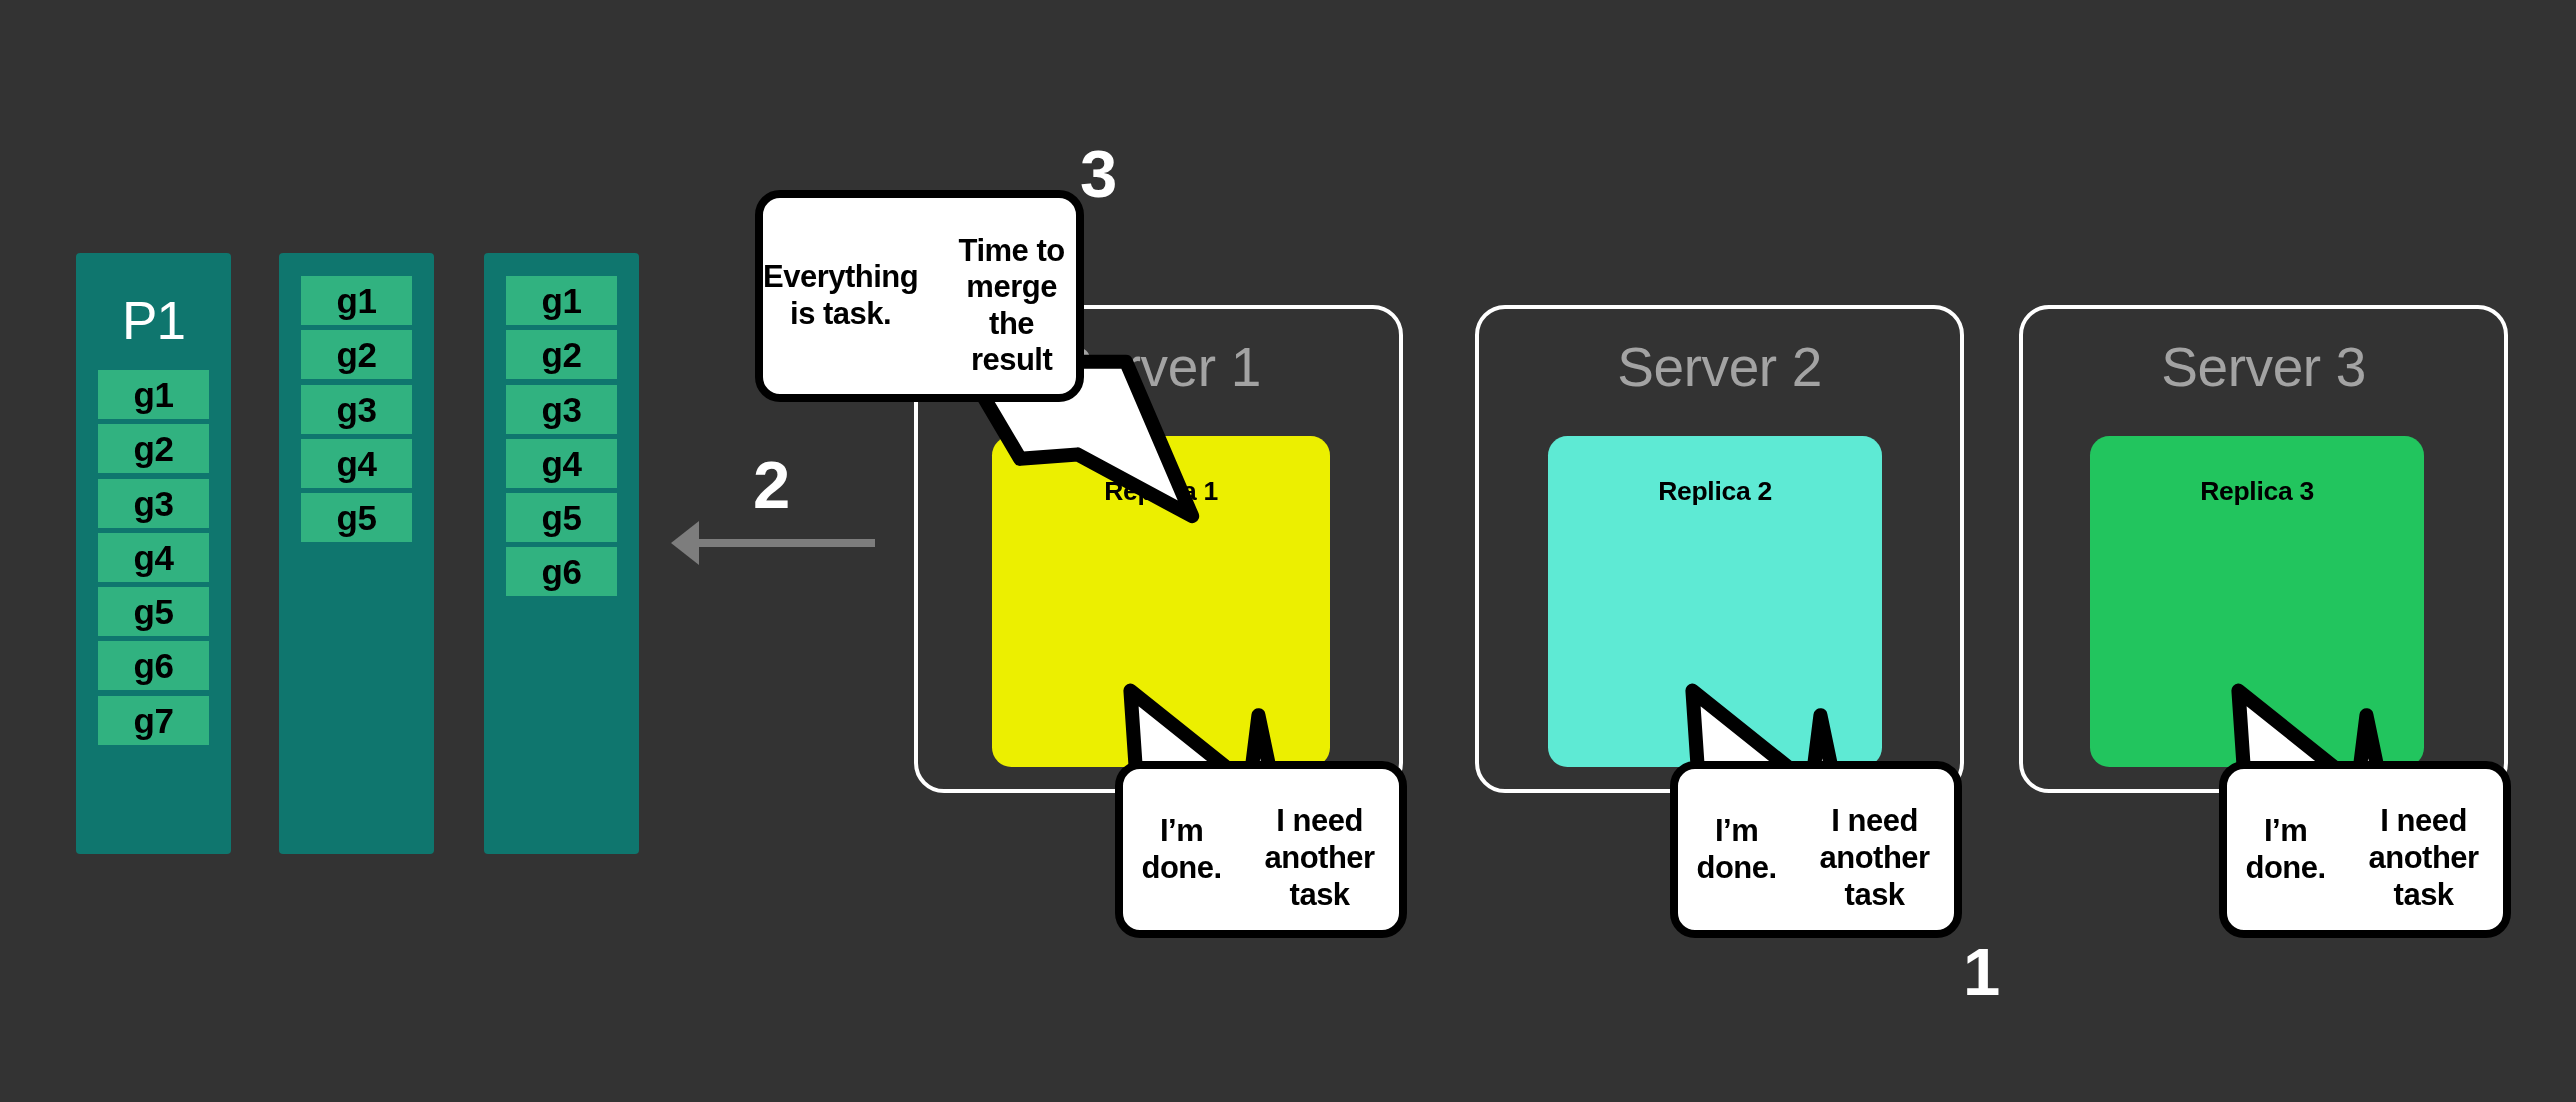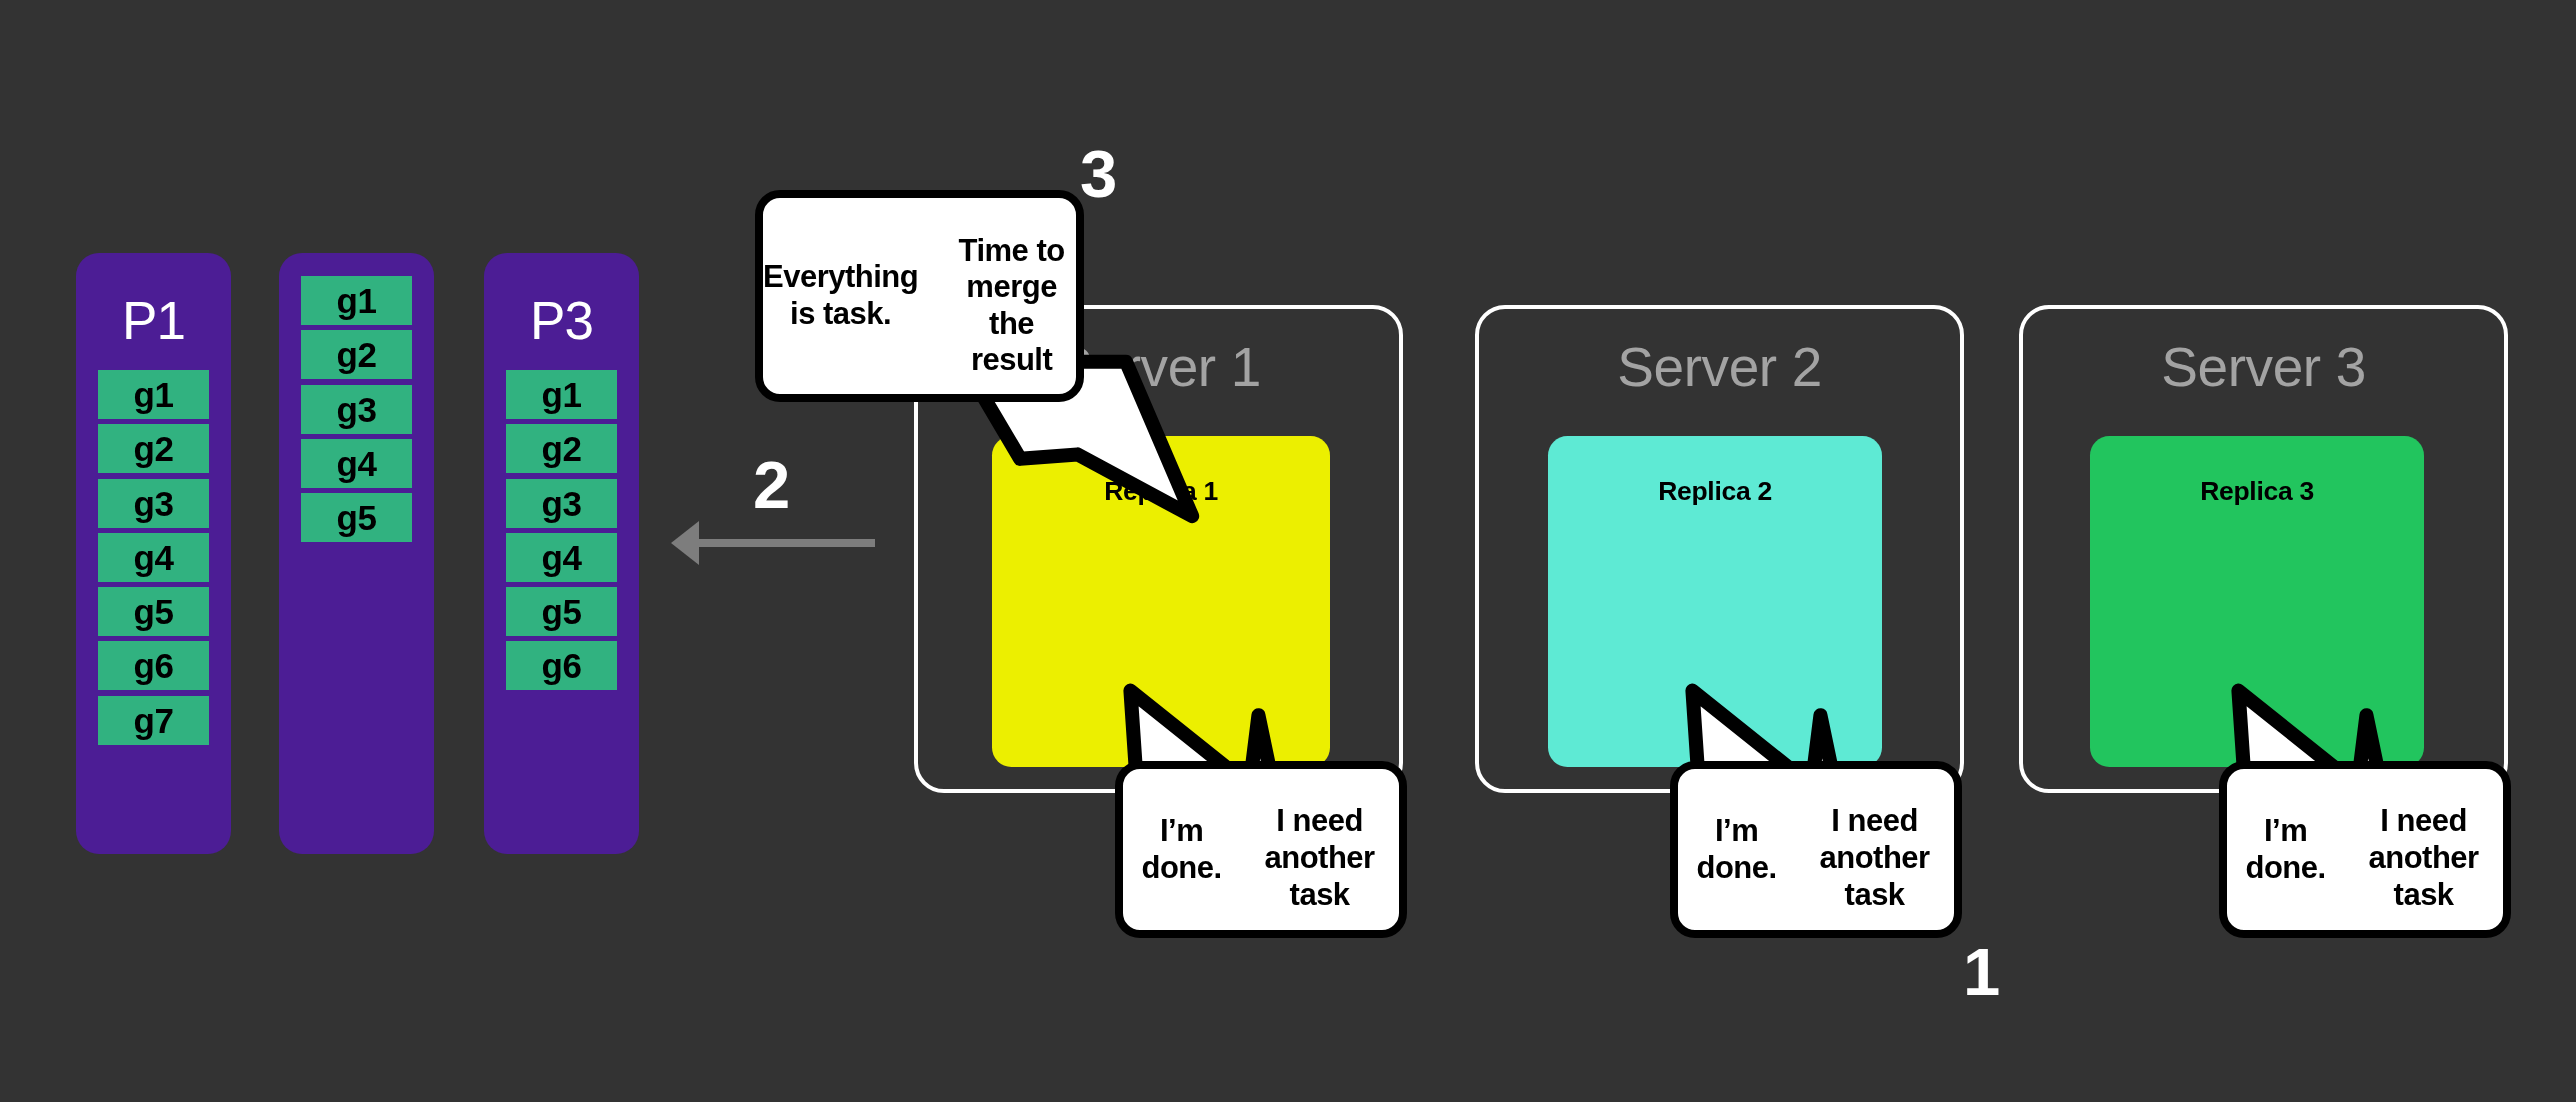--- a/index.html
+++ b/index.html
@@ -12,22 +12,22 @@
     width: 2576px;
     height: 1102px;
     background: #333333;
     font-family: "Liberation Sans", sans-serif;
     overflow: hidden;
   }
 
   
   .partition {
     position: absolute;
-    background: #4c1d95;
-    border-radius: 23px;
+    background: #0f766e;
+    border-radius: 4px;
     box-sizing: border-box;
     padding: 0;
   }
   .partition-title {
     color: #ffffff;
     font-size: 53px;
     font-weight: 400;
     text-align: center;
     line-height: 1;
     padding-top: 41px;
@@ -164,21 +164,20 @@
     <div class="group-list">
       <div class="group-cell">g1</div>
       <div class="group-cell">g2</div>
       <div class="group-cell">g3</div>
       <div class="group-cell">g4</div>
       <div class="group-cell">g5</div>
     </div>
   </div>
 
   <div class="partition" style="left:484px; top:253px; width:155px; height:601px;">
-    <div class="partition-title">P3</div>
     <div class="group-list">
       <div class="group-cell">g1</div>
       <div class="group-cell">g2</div>
       <div class="group-cell">g3</div>
       <div class="group-cell">g4</div>
       <div class="group-cell">g5</div>
       <div class="group-cell">g6</div>
     </div>
   </div>
 

